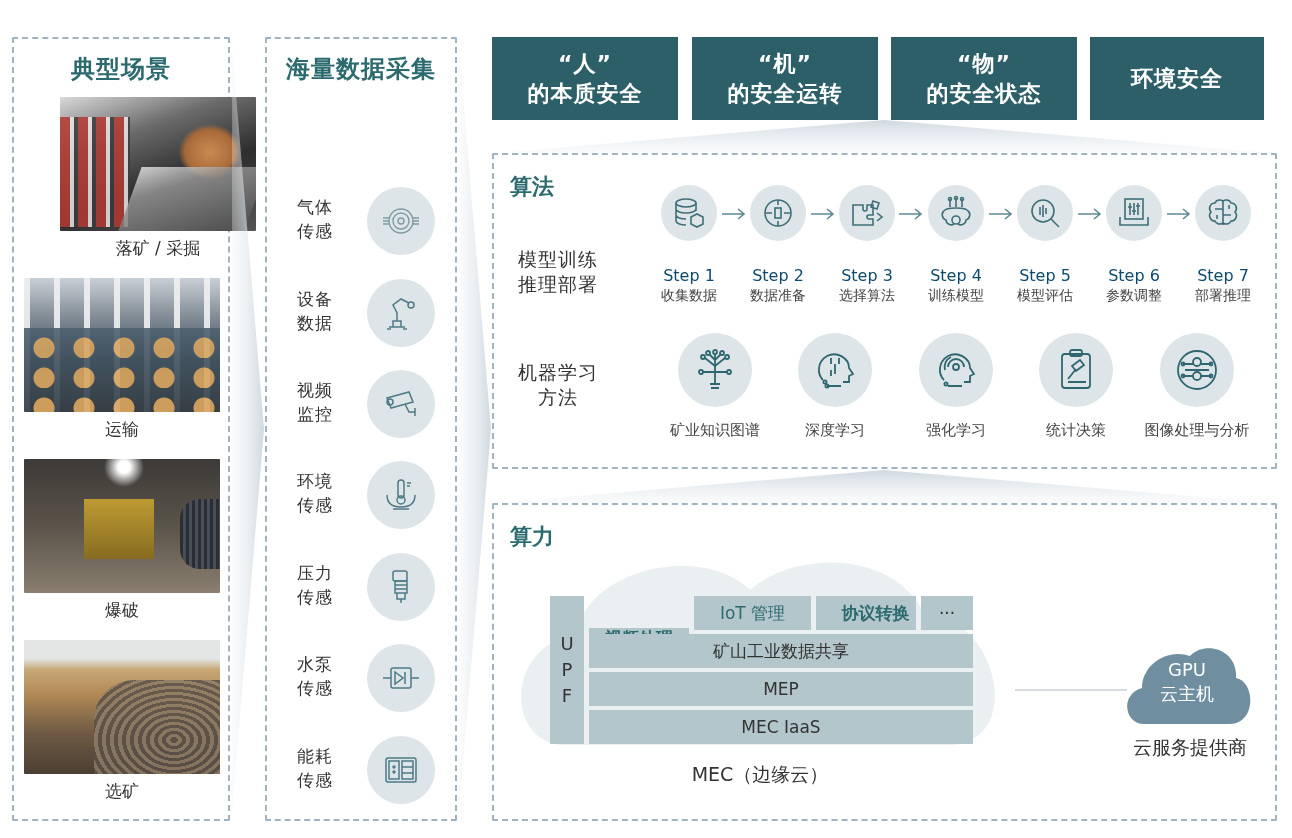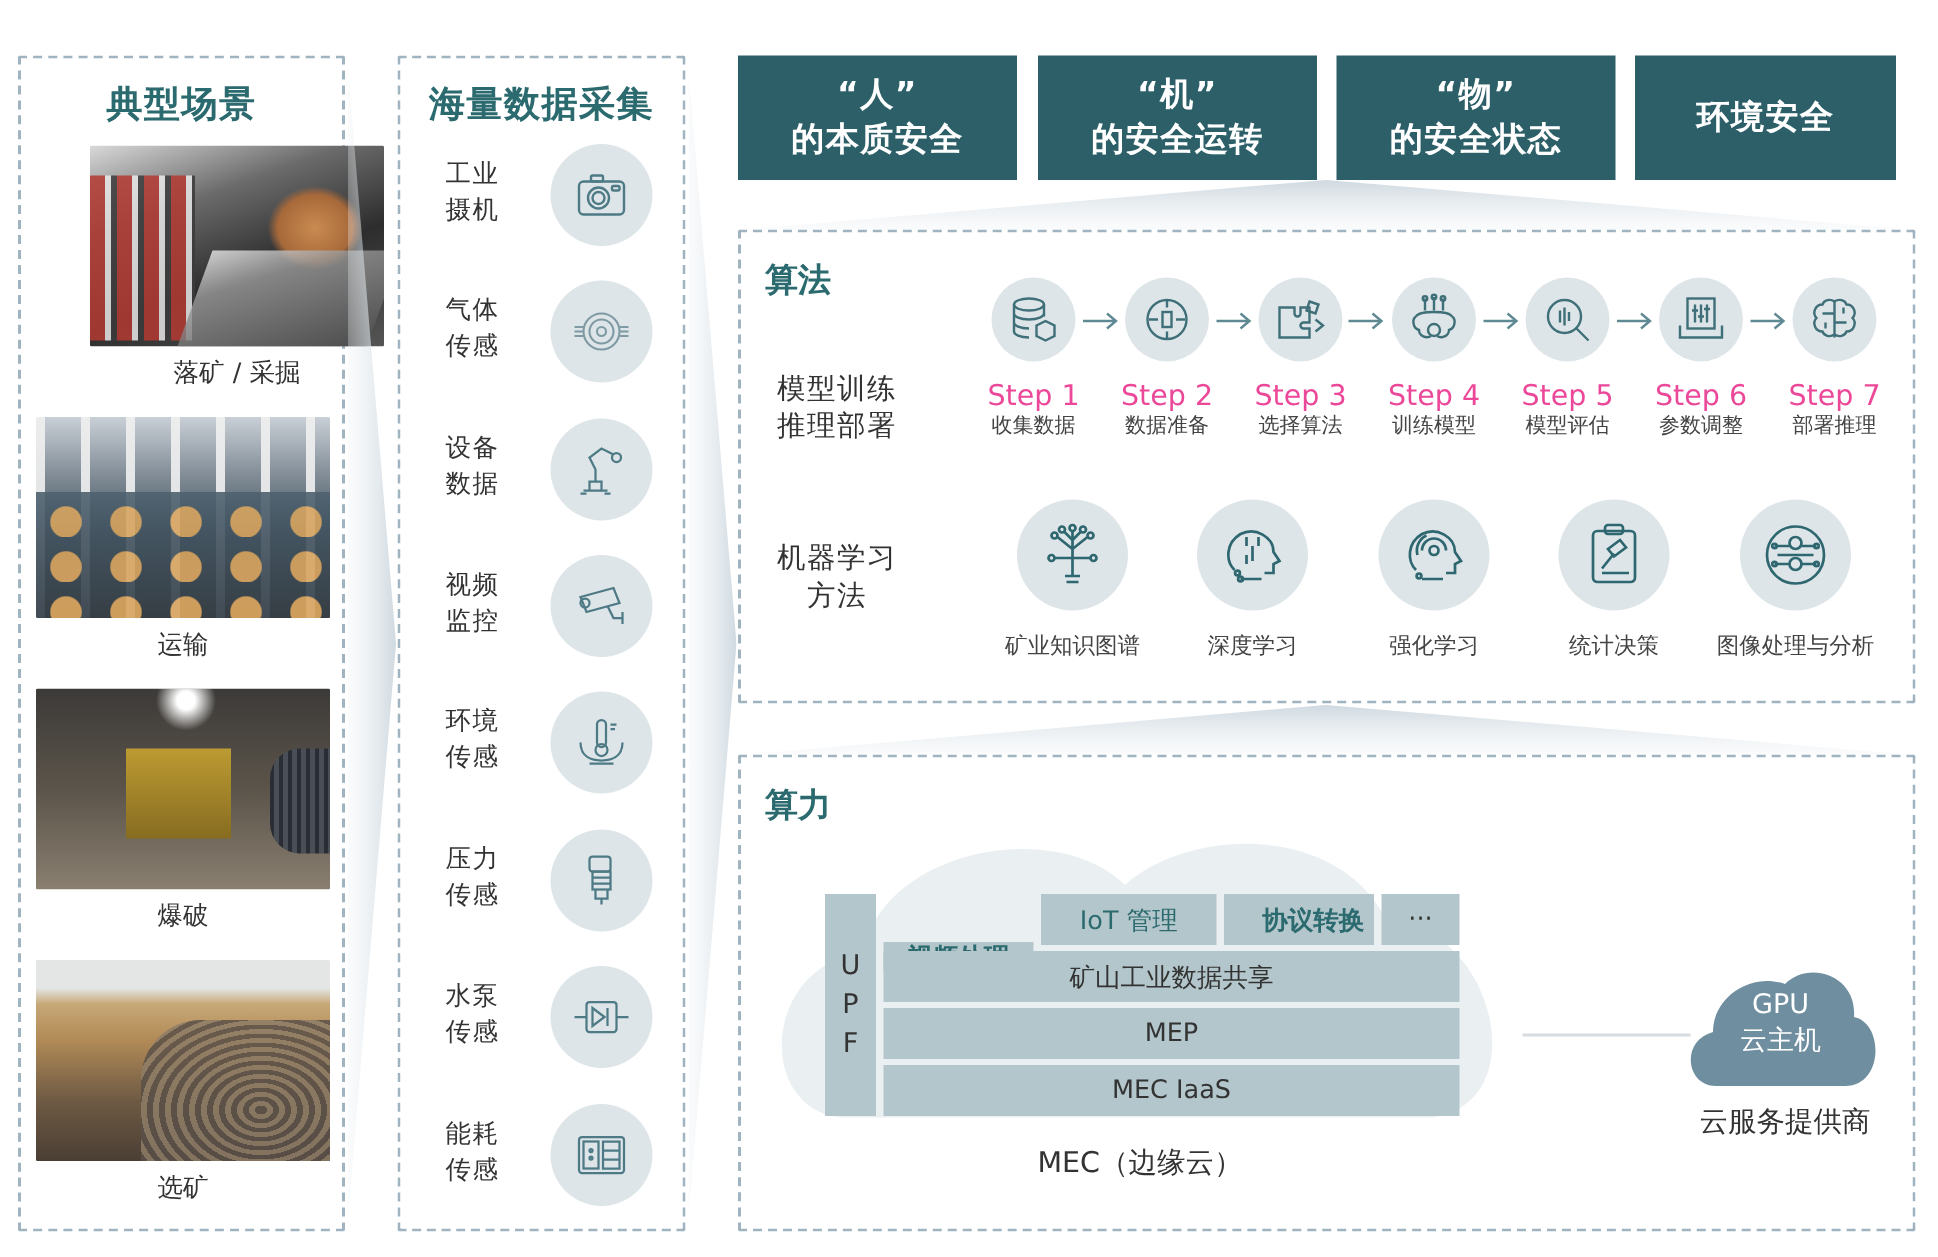--- a/index.html
+++ b/index.html
@@ -59,21 +59,21 @@
 
   
   #algo { left: 492px; top: 153px; width: 785px; height: 316px; }
   #compute { left: 492px; top: 503px; width: 785px; height: 318px; }
   .sec-title { position: absolute; font-weight: bold; color: #2b6a6e; font-size: 22px; }
   .row-label { position: absolute; font-size: 19px; line-height: 25px; color: #333; letter-spacing: 1px; text-align: center; }
 
   .step { position: absolute; width: 84px; text-align: center; }
   .step-icon { width: 56px; height: 56px; margin: 0 auto; border-radius: 50%; background: #dde5e8; display: flex; align-items: center; justify-content: center; }
   .step-icon svg { width: 36px; height: 36px; }
-  .step-num { font-size: 19px; color: #ec4899; margin-top: 14px; line-height: 19px; }
+  .step-num { font-size: 16px; color: #0c4a6e; margin-top: 25px; line-height: 19px; }
   .step-name { font-size: 14px; color: #444; line-height: 20px; }
   .arrow { position: absolute; top: 26px; width: 26px; height: 14px; }
 
   .method { position: absolute; width: 130px; text-align: center; }
   .method-icon { width: 74px; height: 74px; margin: 0 auto; border-radius: 50%; background: #dde5e8; display: flex; align-items: center; justify-content: center; }
   .method-icon svg { width: 48px; height: 48px; }
   .method-name { font-size: 15px; color: #444; margin-top: 14px; }
 
   
   .cloud-bg { position: absolute; }
@@ -116,35 +116,20 @@
       <stop offset="0" stop-color="#eef2f5" stop-opacity="0.3"></stop>
       <stop offset="1" stop-color="#cfd9e0"></stop>
     </linearGradient>
   </defs>
   <polygon points="0,10 32,392 0,774" fill="url(#fg1)"></polygon>
 </svg>
 
 <div class="dash-box" id="col-data">
   <div class="col-title" style="top:14px;">海量数据采集</div>
 
-  <div class="sensor" style="top:57px;">
-    <div class="sensor-label">
-        <div>工业</div>
-        <div>摄机</div>
-      </div>
-    <div class="sensor-icon">
-      <svg viewBox="0 0 40 40" fill="none" stroke="#4d7a85" stroke-width="1.6">
-          <rect x="5" y="11" width="30" height="22" rx="3"></rect>
-          <rect x="13" y="7" width="8" height="4" rx="1"></rect>
-          <circle cx="18" cy="22" r="7"></circle>
-          <circle cx="18" cy="22" r="4"></circle>
-          <rect x="27" y="14" width="5" height="3" rx="1"></rect>
-        </svg>
-    </div>
-  </div>
 
   <div class="sensor" style="top:148px;">
     <div class="sensor-label">
         <div>气体</div>
         <div>传感</div>
       </div>
     <div class="sensor-icon">
       <svg viewBox="0 0 40 40" fill="none" stroke="#7f9aa3" stroke-width="1.4">
           <circle cx="20" cy="20" r="12"></circle>
           <circle cx="20" cy="20" r="8"></circle>

